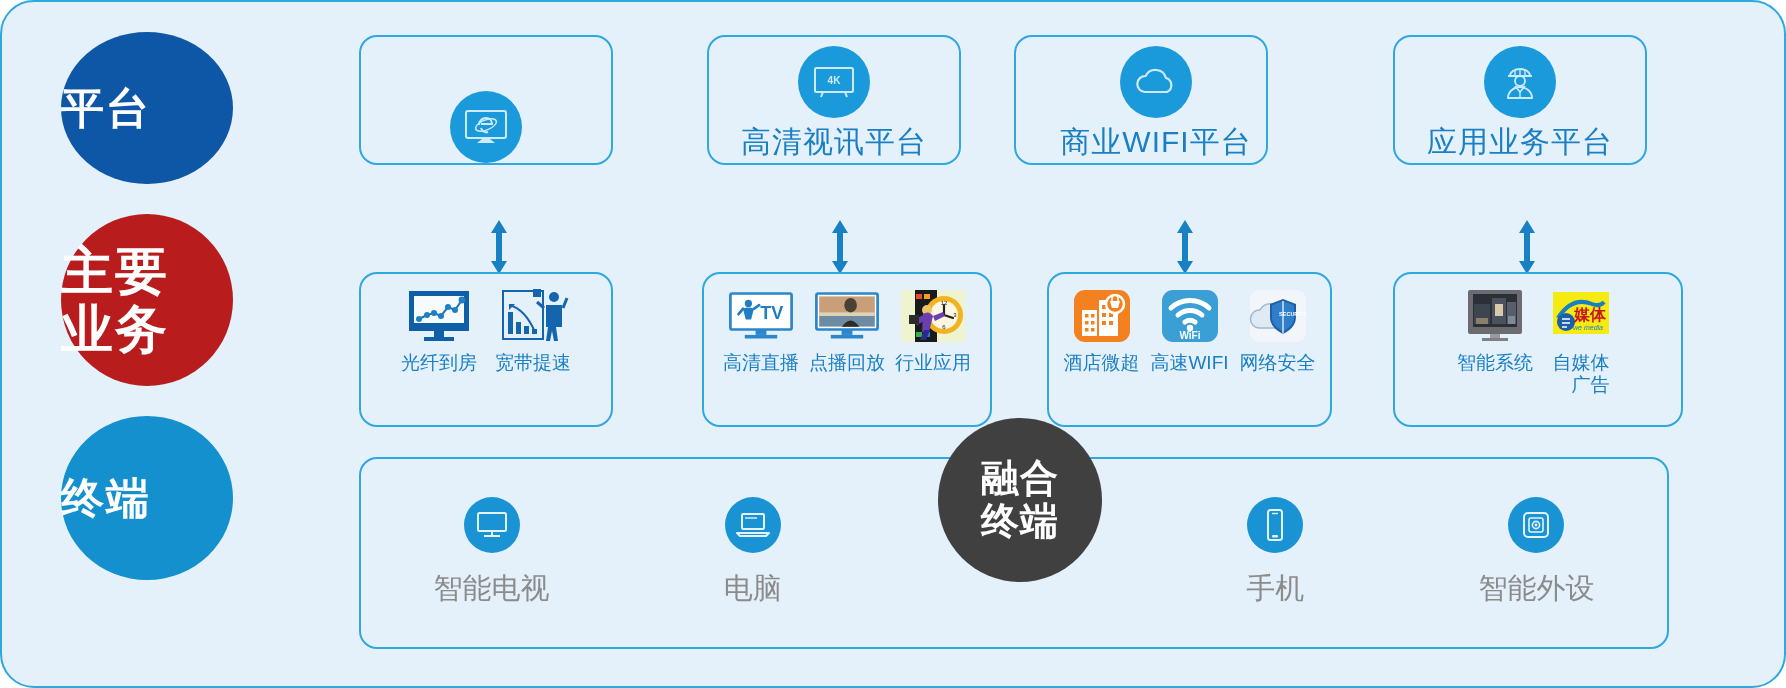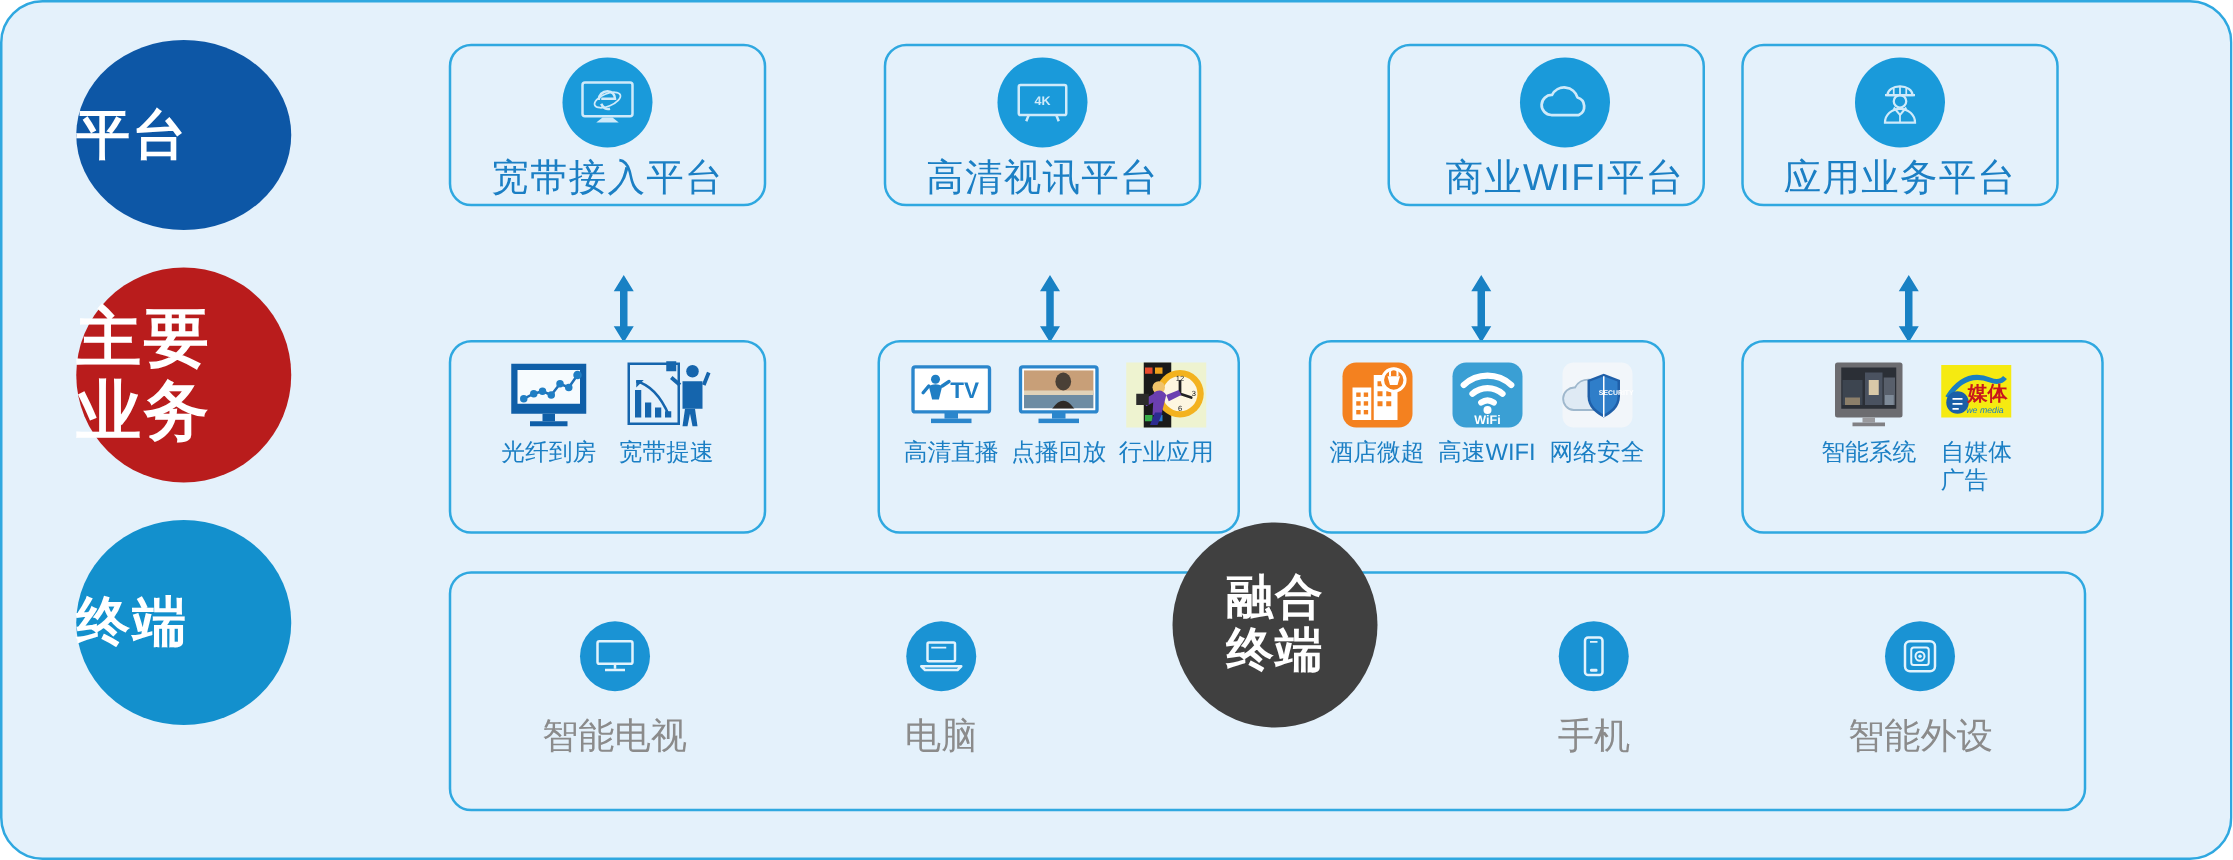--- a/index.html
+++ b/index.html
@@ -51,21 +51,21 @@
     border-radius: 18px;
   }
 
   
   .plat-card {
     top: 33px; height: 130px; width: 254px;
     display: flex; flex-direction: column; align-items: center; justify-content: flex-end;
   }
   #plat-0 { left: 357px; }
   #plat-1 { left: 705px; }
-  #plat-2 { left: 1108px; padding-left: 30px; }
+  #plat-2 { left: 1012px; padding-left: 30px; }
   #plat-3 { left: 1391px; }
 
   .plat-icon {
     width: 72px; height: 72px; border-radius: 50%;
     background: #1a9ada;
     margin-top: 6px;
     display: flex; align-items: center; justify-content: center;
     position: relative;
   }
   .plat-label {
@@ -105,21 +105,21 @@
   .biz-item .thumb {
     width: 72px; height: 56px;
     display: flex; align-items: center; justify-content: center;
     overflow: hidden;
   }
   .biz-label {
     margin-top: 8px;
     font-size: 19px;
     color: #1b7fc4;
     white-space: nowrap;
-    text-align: left;
+    text-align: right;
     line-height: 1.15;
   }
   .biz-label.wrap { white-space: normal; }
 
   
   #term-card {
     left: 357px; top: 455px; width: 1310px; height: 192px;
     display: flex; align-items: center;
   }
   .term-item {
@@ -174,21 +174,20 @@
   <div class="card plat-card" id="plat-0">
     <div class="plat-icon">
       <svg width="46" height="36" viewBox="0 0 46 36">
         <rect x="3" y="2" width="40" height="27" rx="2" fill="none" stroke="#cfeafa" stroke-width="2"></rect>
         <path d="M19 30 L14 34 L32 34 L27 30 Z" fill="#cfeafa"></path>
         <path d="M16 16 c0-4 3-7 7-7 c4 0 6 3 6 6 h-11" fill="none" stroke="#cfeafa" stroke-width="2"></path>
         <path d="M18 19 c1 3 4 5 7 4" fill="none" stroke="#cfeafa" stroke-width="2"></path>
         <ellipse cx="23" cy="16" rx="11" ry="5" fill="none" stroke="#cfeafa" stroke-width="1.4" transform="rotate(-22 23 16)"></ellipse>
       </svg>
     </div>
-    <div class="plat-label">宽带接入平台</div>
   </div>
 
   <div class="card plat-card" id="plat-1">
     <div class="plat-icon">
       <svg width="46" height="36" viewBox="0 0 46 36">
         <rect x="4" y="4" width="38" height="24" rx="1.5" fill="none" stroke="#cfeafa" stroke-width="2"></rect>
         <path d="M12 28 L10 33 M34 28 L36 33" stroke="#cfeafa" stroke-width="2"></path>
         <text x="23" y="20" font-size="10" font-weight="bold" fill="#cfeafa" text-anchor="middle" font-family="Liberation Sans, sans-serif">4K</text>
       </svg>
     </div>

